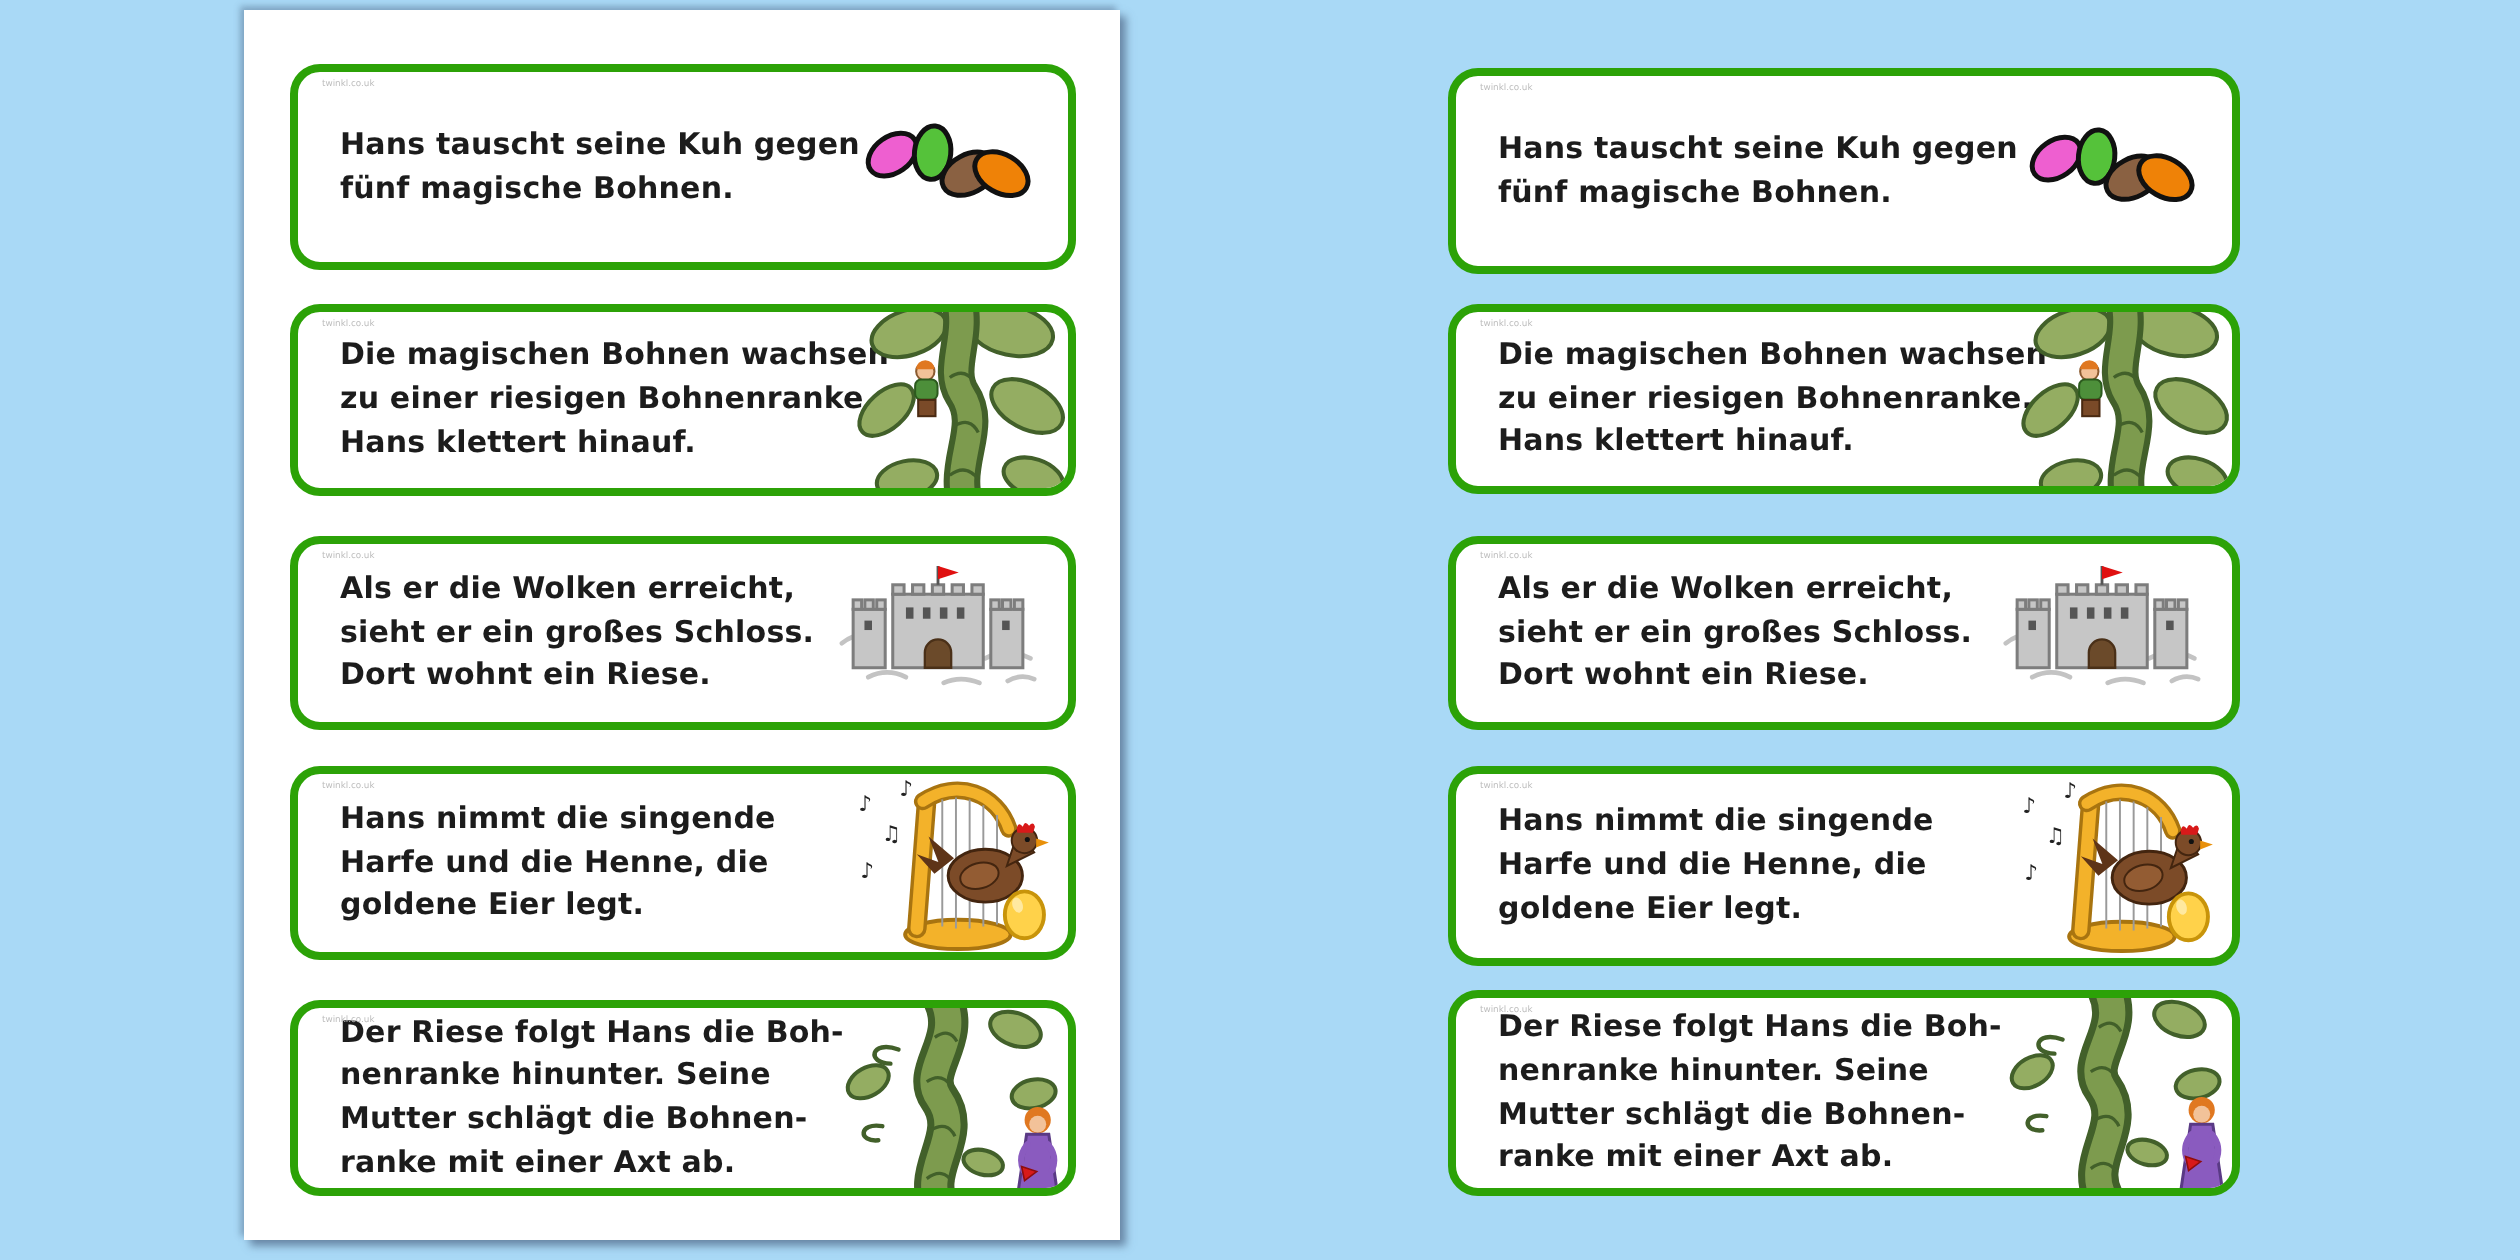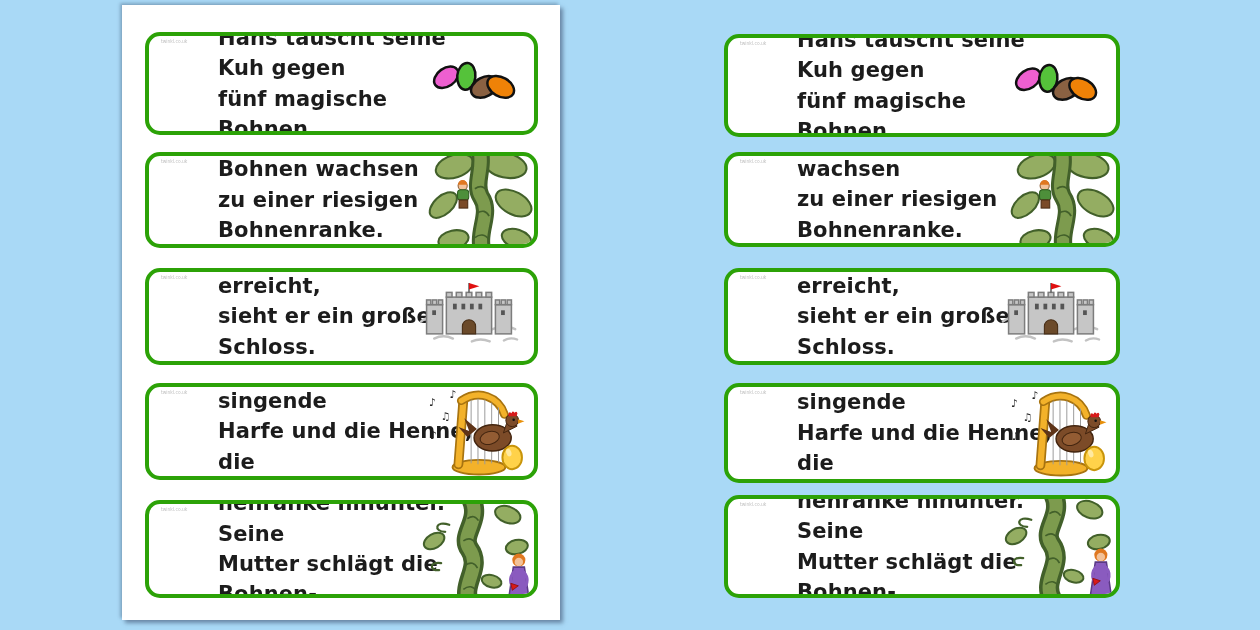--- a/index.html
+++ b/index.html
@@ -17,22 +17,22 @@
   .rcol{position:absolute;left:724px;top:0;width:396px;height:630px}
   .card{
     position:absolute;box-sizing:border-box;background:#ffffff;
     border:4px solid #2ca207;border-radius:15px;overflow:hidden;
     display:flex;align-items:center;
   }
   .sheet .card{left:23px;width:393px}
   .rcol .card{left:0;width:396px}
   .txt{
     padding-left:21px;padding-right:46px;
-    white-space:pre-line;font-size:21px;line-height:1.45;font-weight:600;
-    color:#1c1c1c;letter-spacing:.1px;margin-left:48px;
+    white-space:pre-line;font-size:15px;line-height:1.45;font-weight:600;
+    color:#1c1c1c;letter-spacing:.1px;
   }
   .wm{
     position:absolute;top:3px;left:12px;font-size:8px;color:#bdbdbd;
     transform:scale(.55);transform-origin:0 0;white-space:nowrap;
   }
   .ill{position:absolute;pointer-events:none;line-height:0}
   .ill-beans{right:18px;top:50%;transform:translateY(-56%)}
   .ill-stalk{right:-4px;top:-7px}
   .ill-castle{right:12px;top:50%;transform:translateY(-53%)}
   .ill-harp{right:8px;top:50%;transform:translateY(-50%)}

